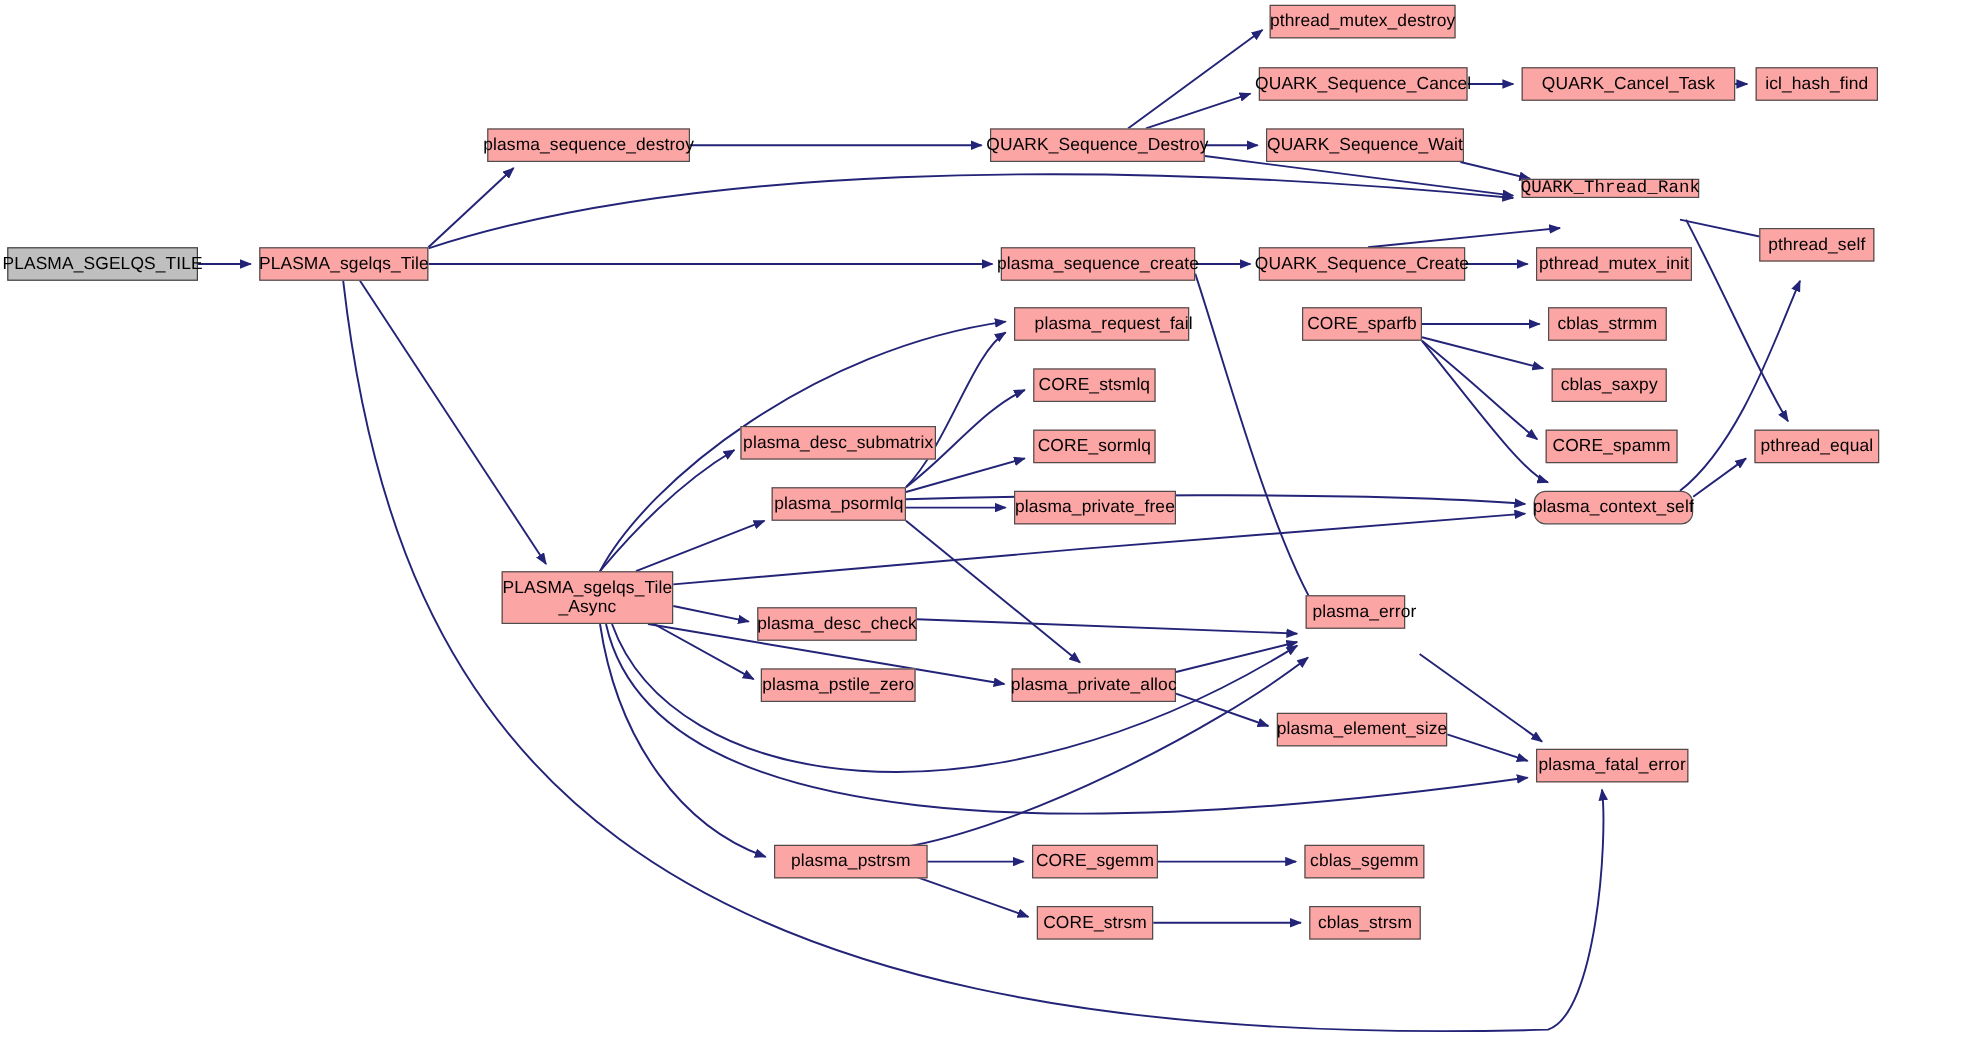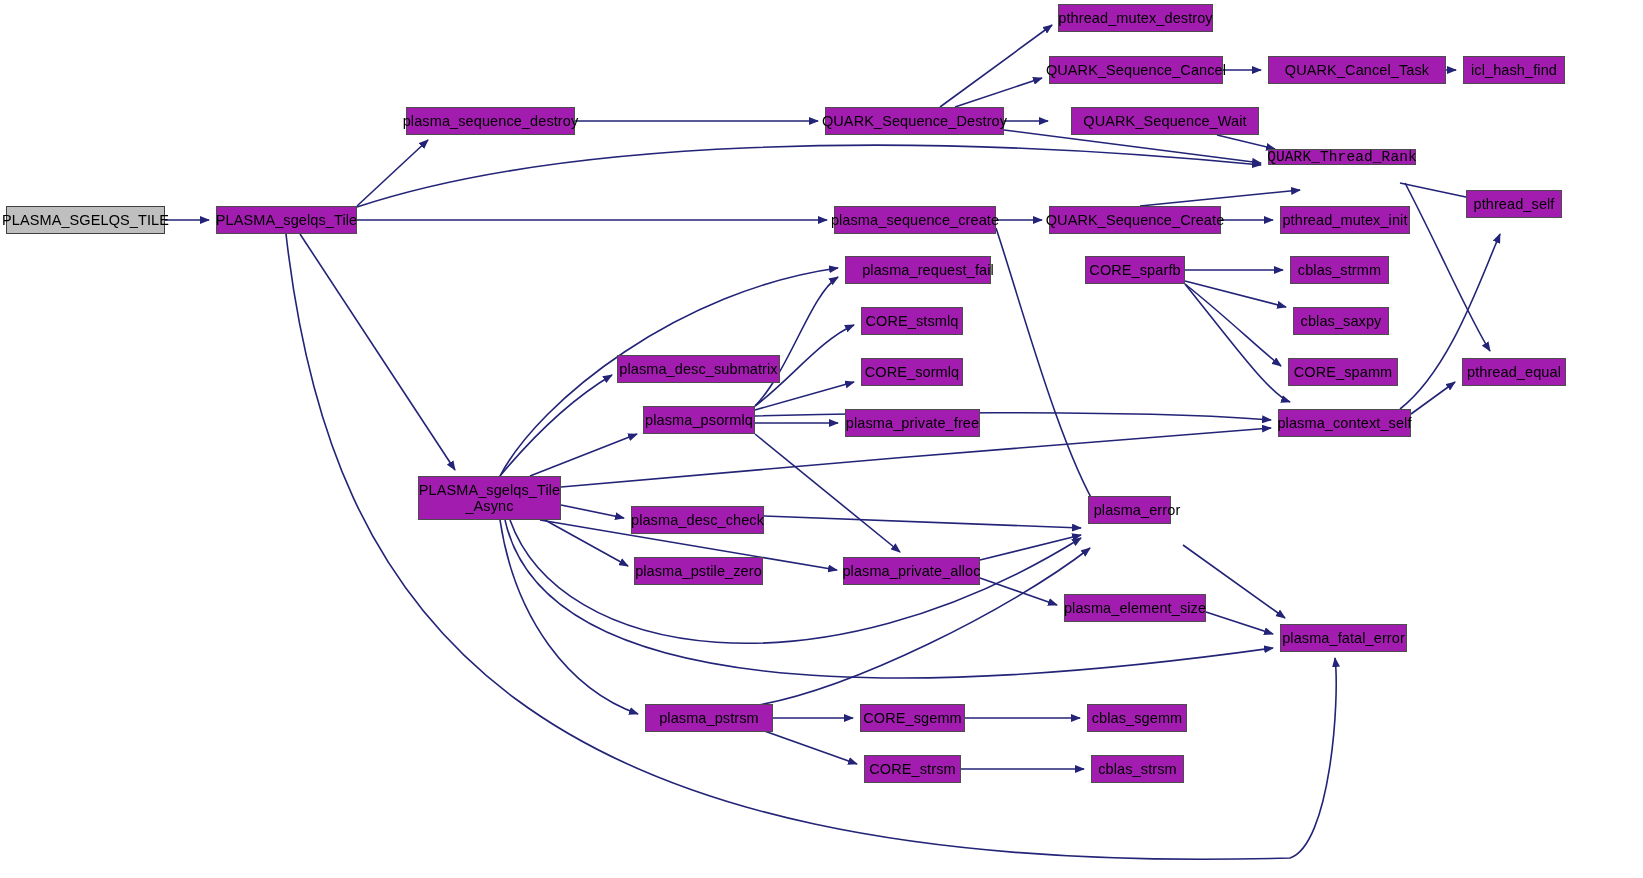--- a/index.html
+++ b/index.html
@@ -20,21 +20,21 @@
     left: 0;
     top: 0;
     width: 1643px;
     height: 878px;
     pointer-events: none;
   }
   .node {
     position: absolute;
     box-sizing: border-box;
     border: 1px solid #000000;
-    background: #a21caf;
+    background: #fca5a5;
     color: #000000;
     font-size: 14.5px;
     line-height: 1.12;
     display: flex;
     align-items: center;
     justify-content: center;
     text-align: center;
     white-space: pre-line;
     letter-spacing: 0.1px;
   }
@@ -113,38 +113,38 @@
   </svg>
   <div id="nodes">
       <div class="node root" style="left: 6px; top: 206px; width: 159px; height: 28px;">PLASMA_SGELQS_TILE</div>
       <div class="node shadow" style="left: 216px; top: 206px; width: 141px; height: 28px;">PLASMA_sgelqs_Tile</div>
       <div class="node shadow" style="left: 406px; top: 107px; width: 169px; height: 28px;">plasma_sequence_destroy</div>
       <div class="node shadow" style="left: 825px; top: 107px; width: 179px; height: 28px;">QUARK_Sequence_Destroy</div>
       <div class="node shadow" style="left: 1058px; top: 4px; width: 155px; height: 28px;">pthread_mutex_destroy</div>
       <div class="node shadow" style="left: 1049px; top: 56px; width: 174px; height: 28px;">QUARK_Sequence_Cancel</div>
       <div class="node shadow" style="left: 1268px; top: 56px; width: 178px; height: 28px;">QUARK_Cancel_Task</div>
       <div class="node shadow" style="left: 1463px; top: 56px; width: 102px; height: 28px;">icl_hash_find</div>
-      <div class="node shadow" style="left: 1055px; top: 107px; width: 188px; height: 28px; margin-left: 16px;">QUARK_Sequence_Wait</div>
+      <div class="node shadow" style="left: 1055px; top: 107px; width: 165px; height: 28px;">QUARK_Sequence_Wait</div>
       <div class="node shadow" style="left: 1268px; top: 149px; width: 148px; height: 16px; font-family: Liberation Mono, monospace;">QUARK_Thread_Rank</div>
       <div class="node shadow" style="left: 834px; top: 206px; width: 162px; height: 28px;">plasma_sequence_create</div>
       <div class="node shadow" style="left: 1049px; top: 206px; width: 172px; height: 28px;">QUARK_Sequence_Create</div>
       <div class="node shadow" style="left: 1280px; top: 206px; width: 130px; height: 28px;">pthread_mutex_init</div>
       <div class="node shadow" style="left: 1466px; top: 190px; width: 96px; height: 28px;">pthread_self</div>
       <div class="node shadow" style="left: 845px; top: 256px; width: 146px; height: 28px; padding-left: 20px;">plasma_request_fail</div>
       <div class="node shadow" style="left: 1085px; top: 256px; width: 100px; height: 28px;">CORE_sparfb</div>
       <div class="node shadow" style="left: 1290px; top: 256px; width: 99px; height: 28px;">cblas_strmm</div>
       <div class="node shadow" style="left: 861px; top: 307px; width: 102px; height: 28px;">CORE_stsmlq</div>
       <div class="node shadow" style="left: 1293px; top: 307px; width: 96px; height: 28px;">cblas_saxpy</div>
       <div class="node shadow" style="left: 617px; top: 355px; width: 163px; height: 28px;">plasma_desc_submatrix</div>
       <div class="node shadow" style="left: 861px; top: 358px; width: 102px; height: 28px;">CORE_sormlq</div>
       <div class="node shadow" style="left: 1288px; top: 358px; width: 110px; height: 28px;">CORE_spamm</div>
       <div class="node shadow" style="left: 1462px; top: 358px; width: 104px; height: 28px;">pthread_equal</div>
       <div class="node shadow" style="left: 643px; top: 406px; width: 112px; height: 28px;">plasma_psormlq</div>
       <div class="node shadow" style="left: 845px; top: 409px; width: 135px; height: 28px;">plasma_private_free</div>
-      <div class="node shadow" style="left: 1278px; top: 409px; width: 133px; height: 28px;">plasma_context_self</div>
+      <div class="node shadow" style="left: 1278px; top: 409px; width: 133px; height: 28px; border-radius: 10px;">plasma_context_self</div>
       <div class="node shadow" style="left: 418px; top: 476px; width: 143px; height: 44px;">PLASMA_sgelqs_Tile
 _Async</div>
       <div class="node shadow" style="left: 631px; top: 506px; width: 133px; height: 28px;">plasma_desc_check</div>
       <div class="node shadow" style="left: 1088px; top: 496px; width: 83px; height: 28px; padding-left: 15px;">plasma_error</div>
       <div class="node shadow" style="left: 634px; top: 557px; width: 129px; height: 28px;">plasma_pstile_zero</div>
       <div class="node shadow" style="left: 843px; top: 557px; width: 137px; height: 28px;">plasma_private_alloc</div>
       <div class="node shadow" style="left: 1064px; top: 594px; width: 142px; height: 28px;">plasma_element_size</div>
       <div class="node shadow" style="left: 1280px; top: 624px; width: 127px; height: 28px;">plasma_fatal_error</div>
       <div class="node shadow" style="left: 645px; top: 704px; width: 128px; height: 28px;">plasma_pstrsm</div>
       <div class="node shadow" style="left: 860px; top: 704px; width: 105px; height: 28px;">CORE_sgemm</div>

